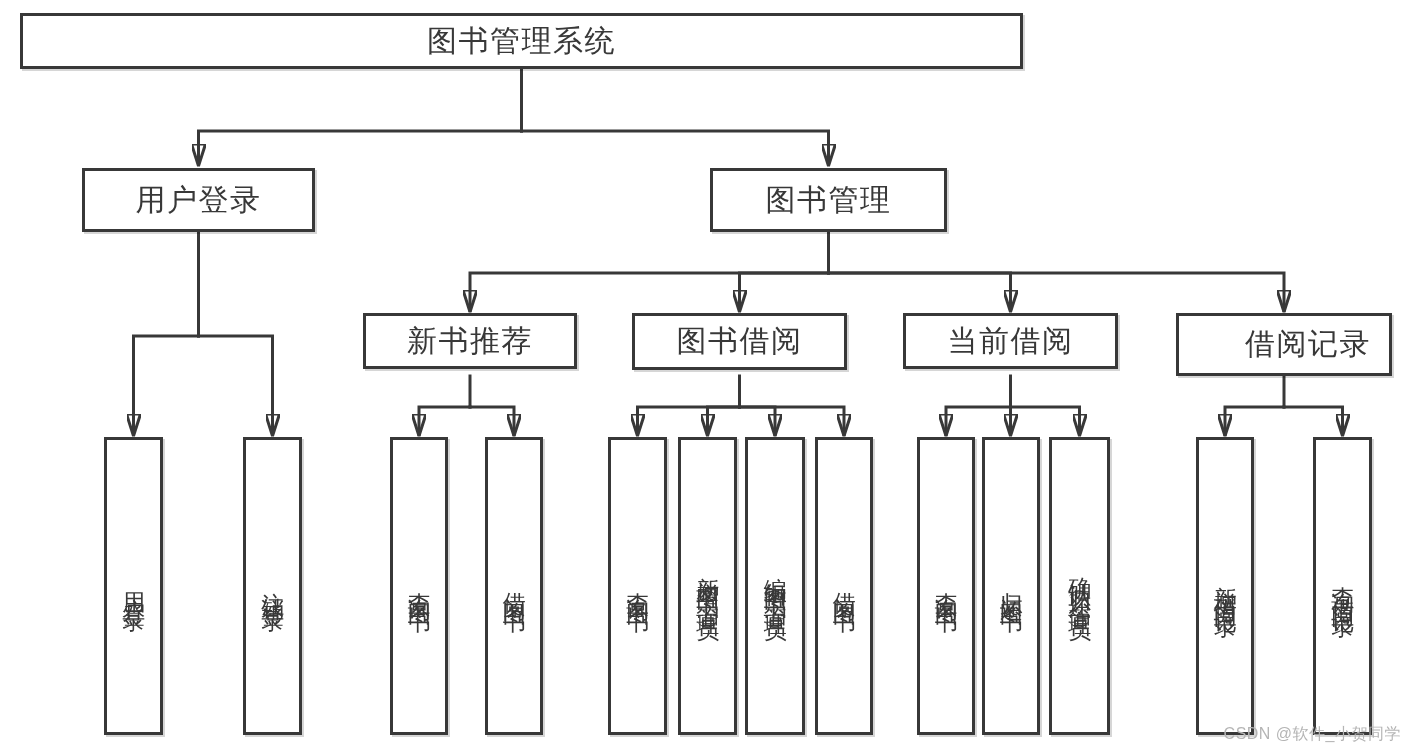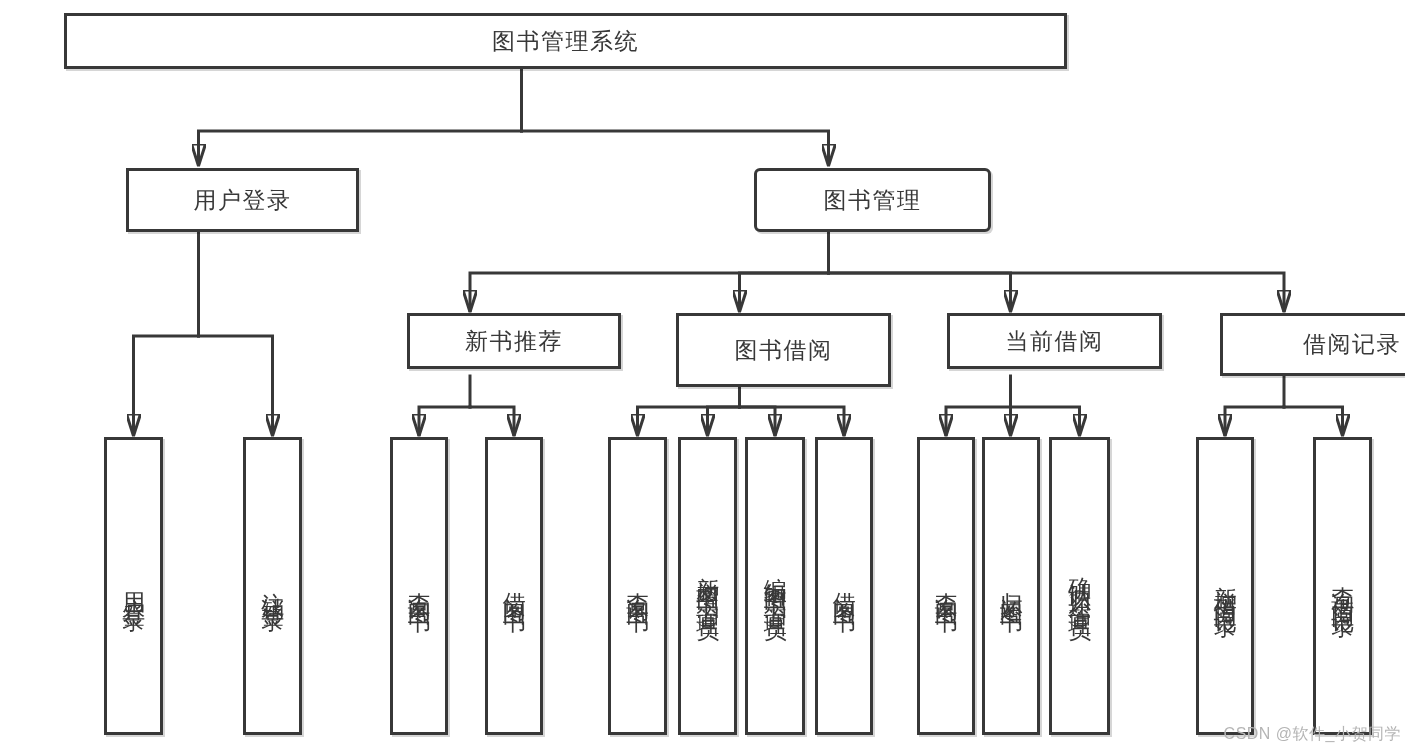--- a/index.html
+++ b/index.html
@@ -14,21 +14,21 @@
   .connectors path { stroke:#383838; stroke-width:3; fill:none; stroke-linecap:square; stroke-linejoin:miter; }
   .box {
     position:absolute;
     box-sizing:border-box;
     border:3px solid #383838;
     background:#ffffff;
     display:flex; align-items:center; justify-content:center;
     color:#383838;
     box-shadow:2px 2px 0 rgba(0,0,0,0.16);
   }
-  .hbox { font-size:23px; letter-spacing:1.5px;margin-left:44px; }
+  .hbox { font-size:30px; letter-spacing:1.5px; }
   .vbox .vtext {
     writing-mode:vertical-rl;
     text-orientation:mixed;
     font-size:23px;
     letter-spacing:6px;
     line-height:1.1;
     white-space:nowrap;
   }
   .watermark {
     position:absolute;
@@ -85,28 +85,28 @@
     <path d="M1284 407 L1342.5 407 L1342.5 435" marker-end="url(#arrow)"></path>
   </svg>
 
   <div class="box hbox" style="left:20px; top:13px; width:1003px; height:56px;">
     <span>图书管理系统</span>
   </div>
 
   <div class="box hbox" style="left:82px; top:168px; width:233px; height:64px;">
     <span>用户登录</span>
   </div>
-  <div class="box hbox" style="left:710px; top:168px; width:237px; height:64px;border-radius:6px;">
+  <div class="box hbox" style="left:710px; top:168px; width:237px; height:64px;">
     <span>图书管理</span>
   </div>
 
   <div class="box hbox" style="left:363px; top:313px; width:214px; height:56px;font-family:Liberation Serif, serif;">
     <span>新书推荐</span>
   </div>
-  <div class="box hbox" style="left:632px; top:313px; width:215px; height:74px;text-align:center;">
+  <div class="box hbox" style="left:632px; top:313px; width:215px; height:57px;text-align:center;">
     <span>图书借阅</span>
   </div>
   <div class="box hbox" style="left:903px; top:313px; width:215px; height:56px;">
     <span>当前借阅</span>
   </div>
   <div class="box hbox" style="left:1176px; top:313px; width:216px; height:63px;padding-left:48px;">
     <span>借阅记录</span>
   </div>
 
   <div class="box vbox" style="left:104px; top:437px; width:59px; height:298px;">

